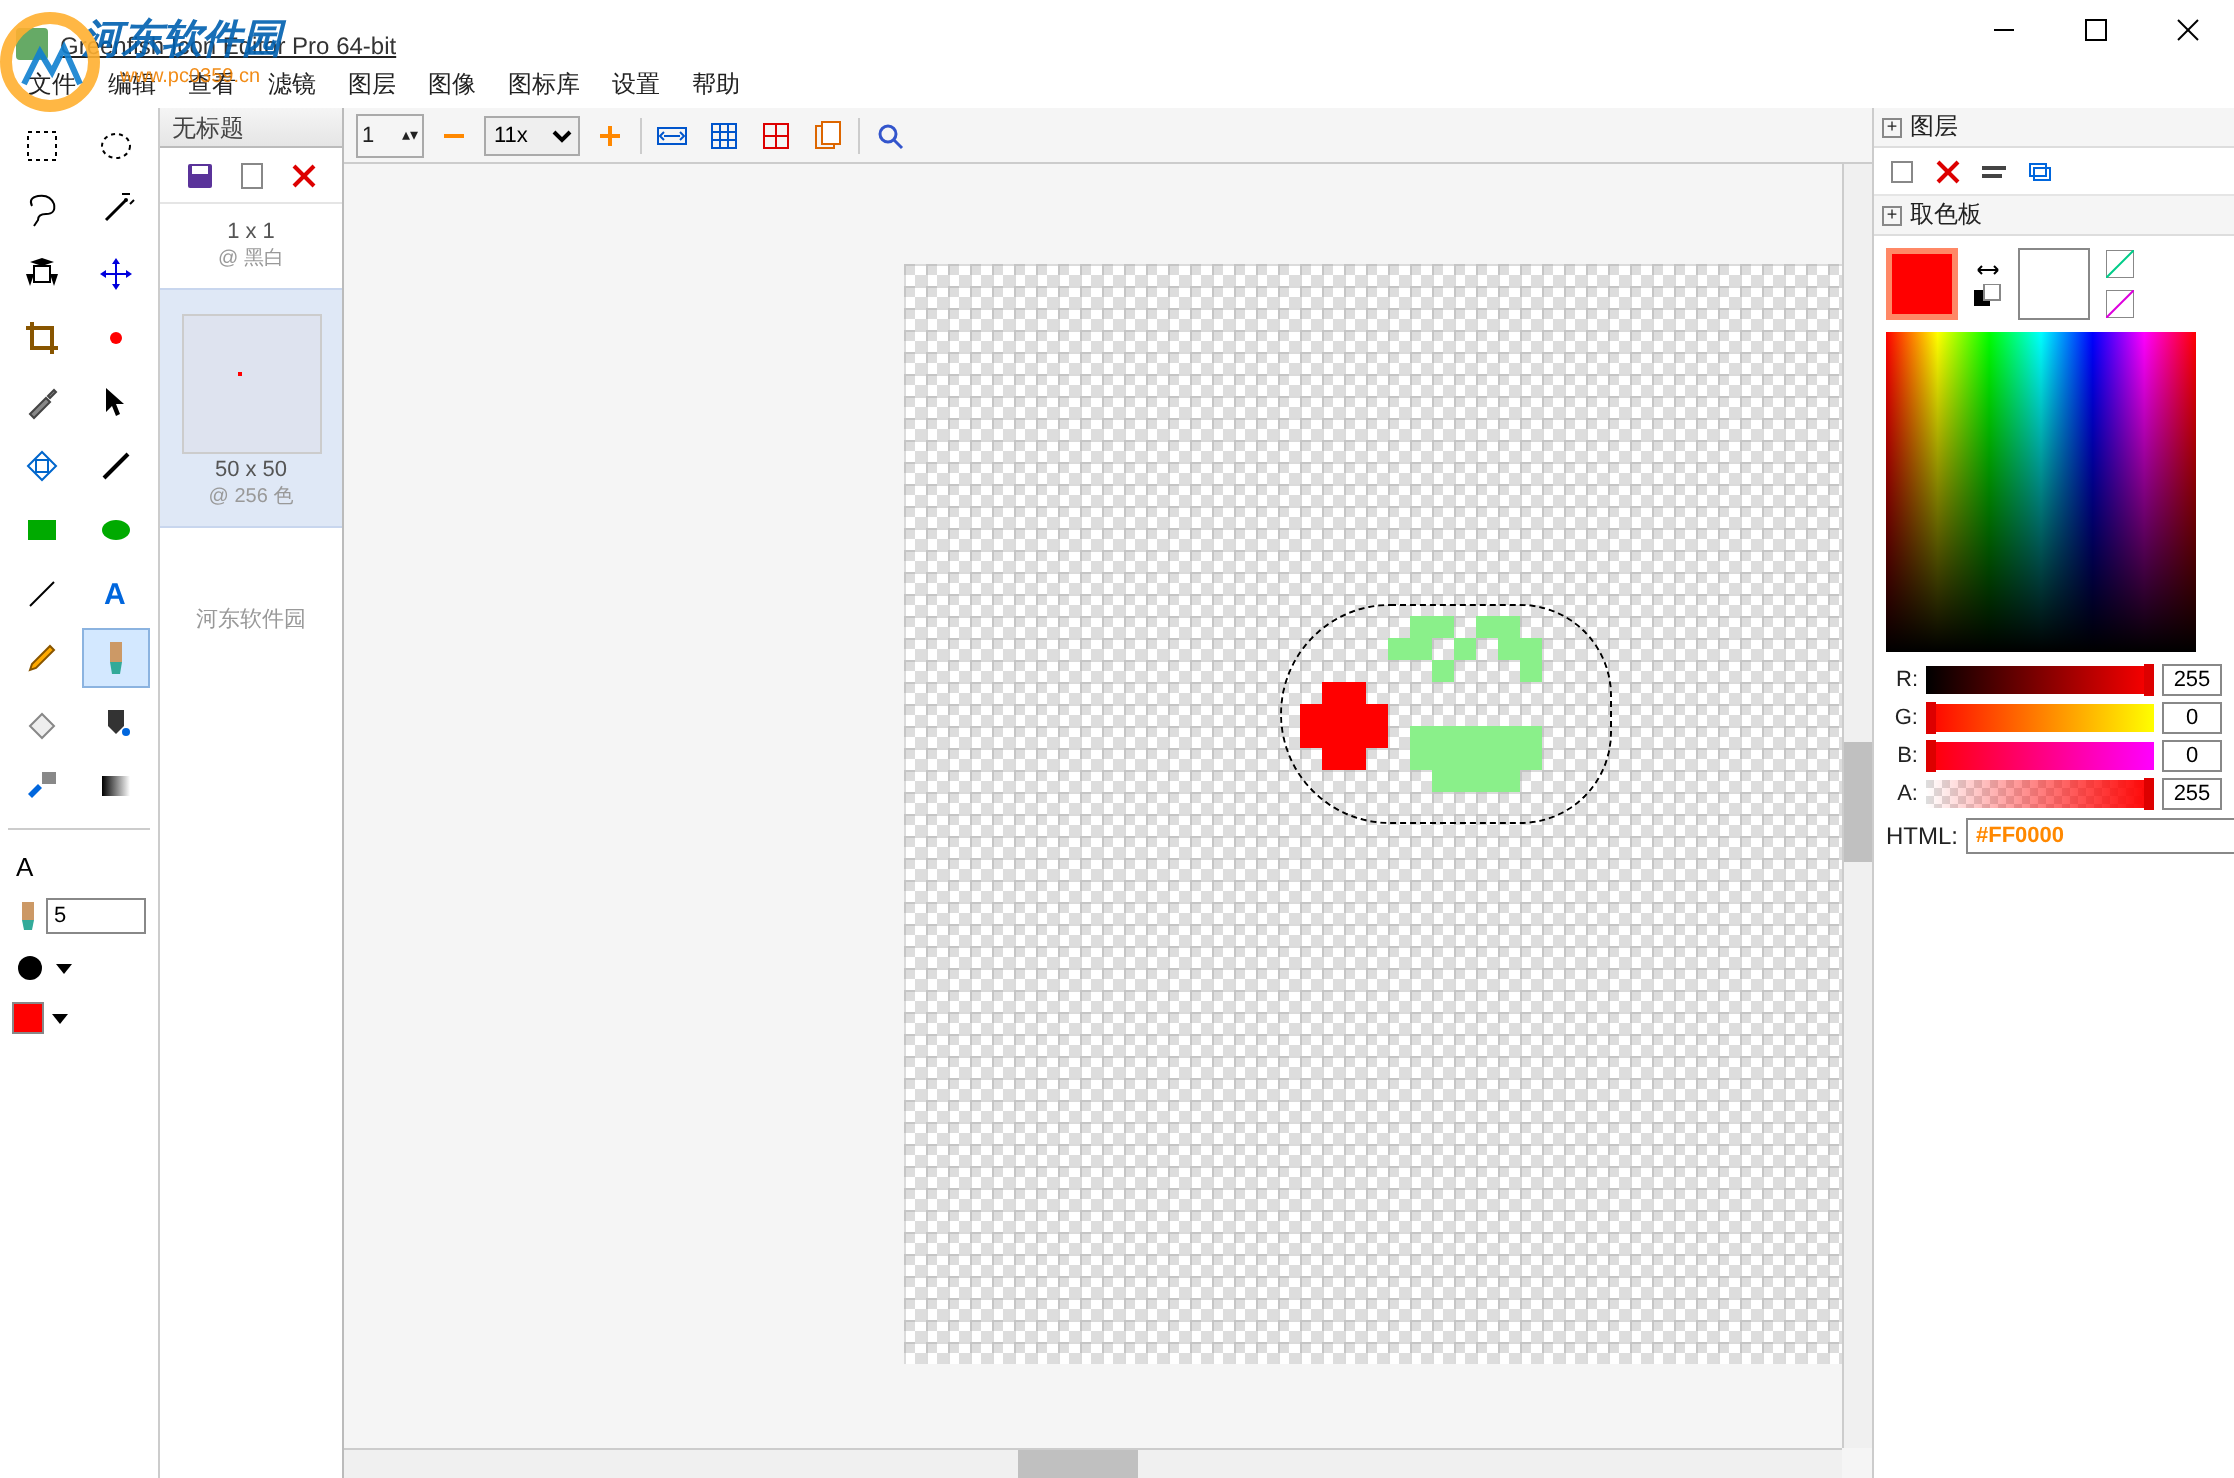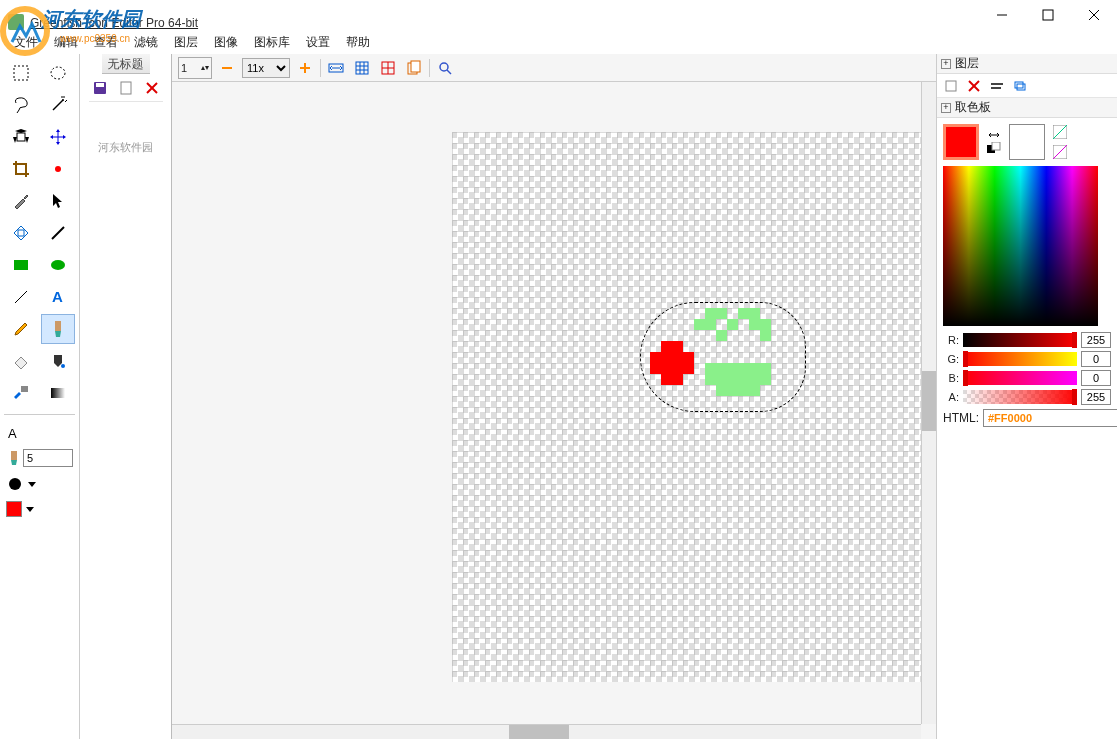--- a/index.html
+++ b/index.html
@@ -21,21 +21,21 @@
 .tool-grid { display: grid; grid-template-columns: 1fr 1fr; gap: 2px; }
 .tool-btn { width: 34px; height: 30px; display: flex; align-items: center; justify-content: center; border: 1px solid transparent; }
 .tool-btn.active { border: 1px solid #8bb3e0; background: #d3e8ff; }
 .tool-btn svg { width: 20px; height: 20px; }
 .tool-sep { height: 1px; background: #ccc; margin: 6px 0; }
 .brush-size-input { width: 50px; border: 1px solid #888; font-size: 11px; height: 18px; padding: 0 3px; }
 .option-row { display: flex; align-items: center; gap: 4px; margin: 4px 2px; }
 .triangle-down { width: 0; height: 0; border-left: 4px solid transparent; border-right: 4px solid transparent; border-top: 5px solid #000; }
 .color-square-mini { width: 16px; height: 16px; }
 
-.doc-panel { width: 92px; border-right: 1px solid #bbb; display: flex; flex-direction: column; align-items: center; }
+.doc-panel { width: 92px; border-right: 1px solid #bbb; display: flex; flex-direction: column; }
 .doc-header { height: 20px; background: linear-gradient(#f5f5f5,#e5e5e5); border-bottom: 1px solid #bbb; font-size: 12px; padding: 2px 6px; color: #444; }
 .doc-toolbar { height: 28px; display: flex; align-items: center; justify-content: center; gap: 4px; border-bottom: 1px solid #e5e5e5; }
 .doc-toolbar div { width: 22px; height: 22px; display: flex; align-items: center; justify-content: center; }
 .page-thumb { text-align: center; padding: 8px 4px; font-size: 11px; color: #555; }
 .thumb-sel { background: #dfe8f6; border-top: 1px solid #c8d6ee; border-bottom: 1px solid #c8d6ee; }
 .thumb-box { width: 70px; height: 70px; margin: 4px auto 2px; background: #dee3ef; border: 1px solid #ccc; position: relative; }
 
 .main-canvas-area { flex: 1; display: flex; flex-direction: column; background: #f5f5f5; border-right: 1px solid #ccc; }
 .canvas-toolbar { height: 28px; background: #f5f5f5; border-bottom: 1px solid #ccc; display: flex; align-items: center; padding: 0 6px; gap: 4px; }
 .canvas-toolbar > div { width: 22px; height: 22px; display: flex; align-items: center; justify-content: center; }
@@ -306,20 +306,31 @@
           <svg width="16" height="16">
             <rect x="3" y="2" width="10" height="12" fill="#fff" stroke="#888"></rect>
           </svg>
         </div>
       <div>
           <svg width="16" height="16">
             <line x1="3" y1="3" x2="13" y2="13" stroke="#d00" stroke-width="2"></line>
             <line x1="13" y1="3" x2="3" y2="13" stroke="#d00" stroke-width="2"></line>
           </svg>
         </div>
+    </div>
+    <div class="page-thumb">
+      <div>1 x 1</div>
+      <div style="color:#999;font-size:10px">@ 黑白</div>
+    </div>
+    <div class="page-thumb thumb-sel">
+      <div class="thumb-box">
+          <div style="position:absolute;width:2px;height:2px;background:#f00;top:28px;left:27px"></div>
+        </div>
+      <div>50 x 50</div>
+      <div style="color:#999;font-size:10px">@ 256 色</div>
     </div>
     <div class="page-thumb" style="color:#999;margin-top:30px">河东软件园</div>
   </div>
 
   <div class="main-canvas-area">
     <div class="canvas-toolbar">
       <div style="border:1px solid #aaa;width:34px;font-size:11px;justify-content:space-between;padding:0 2px">
           <span>1</span>
           <span style="font-size:8px">▴▾</span>
         </div>

